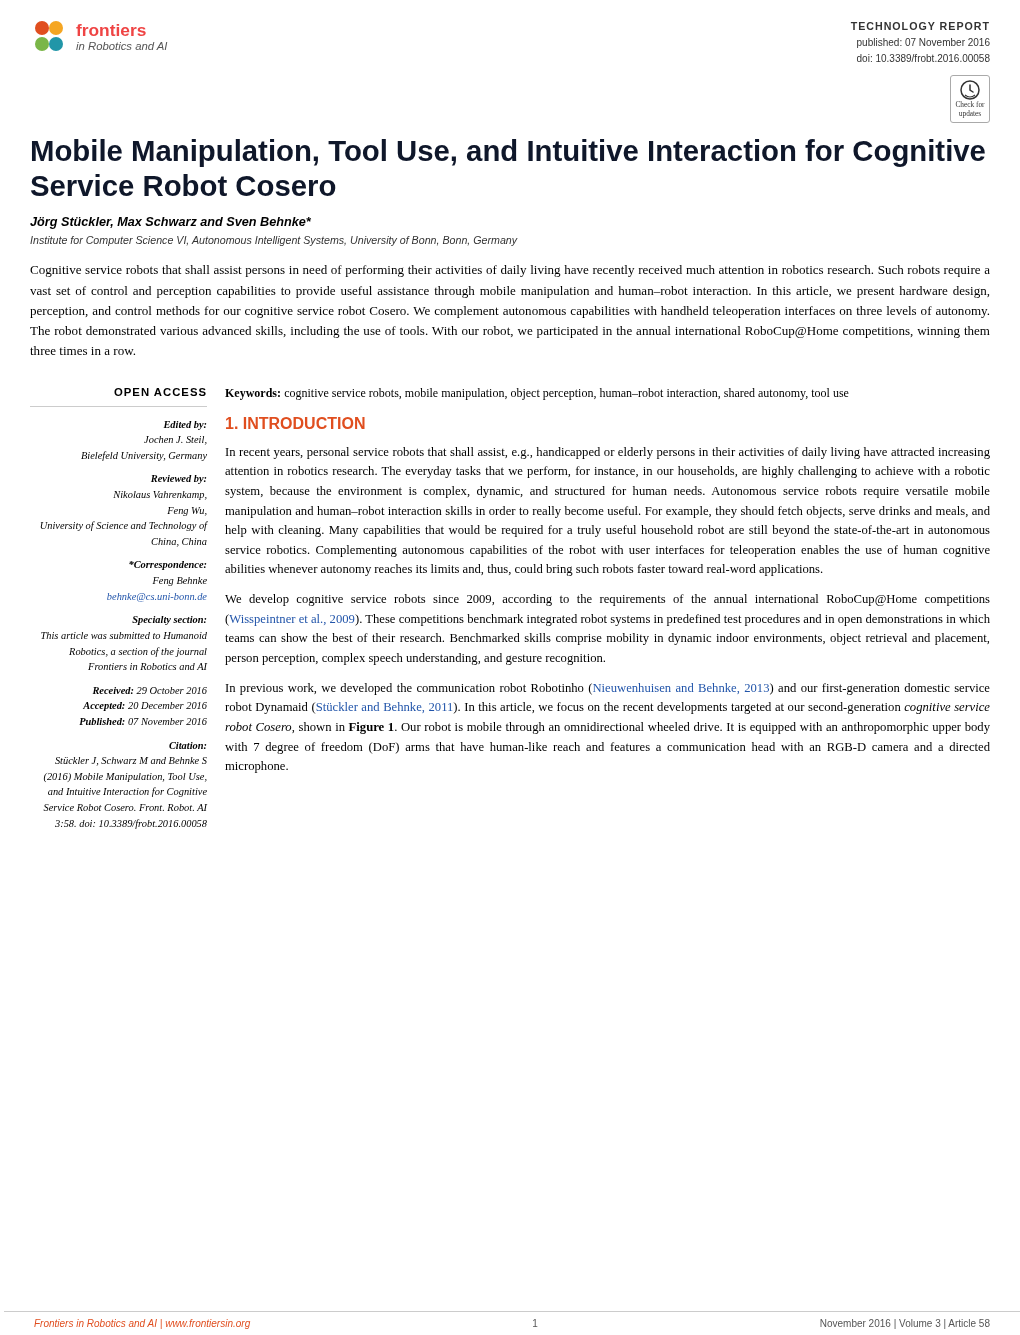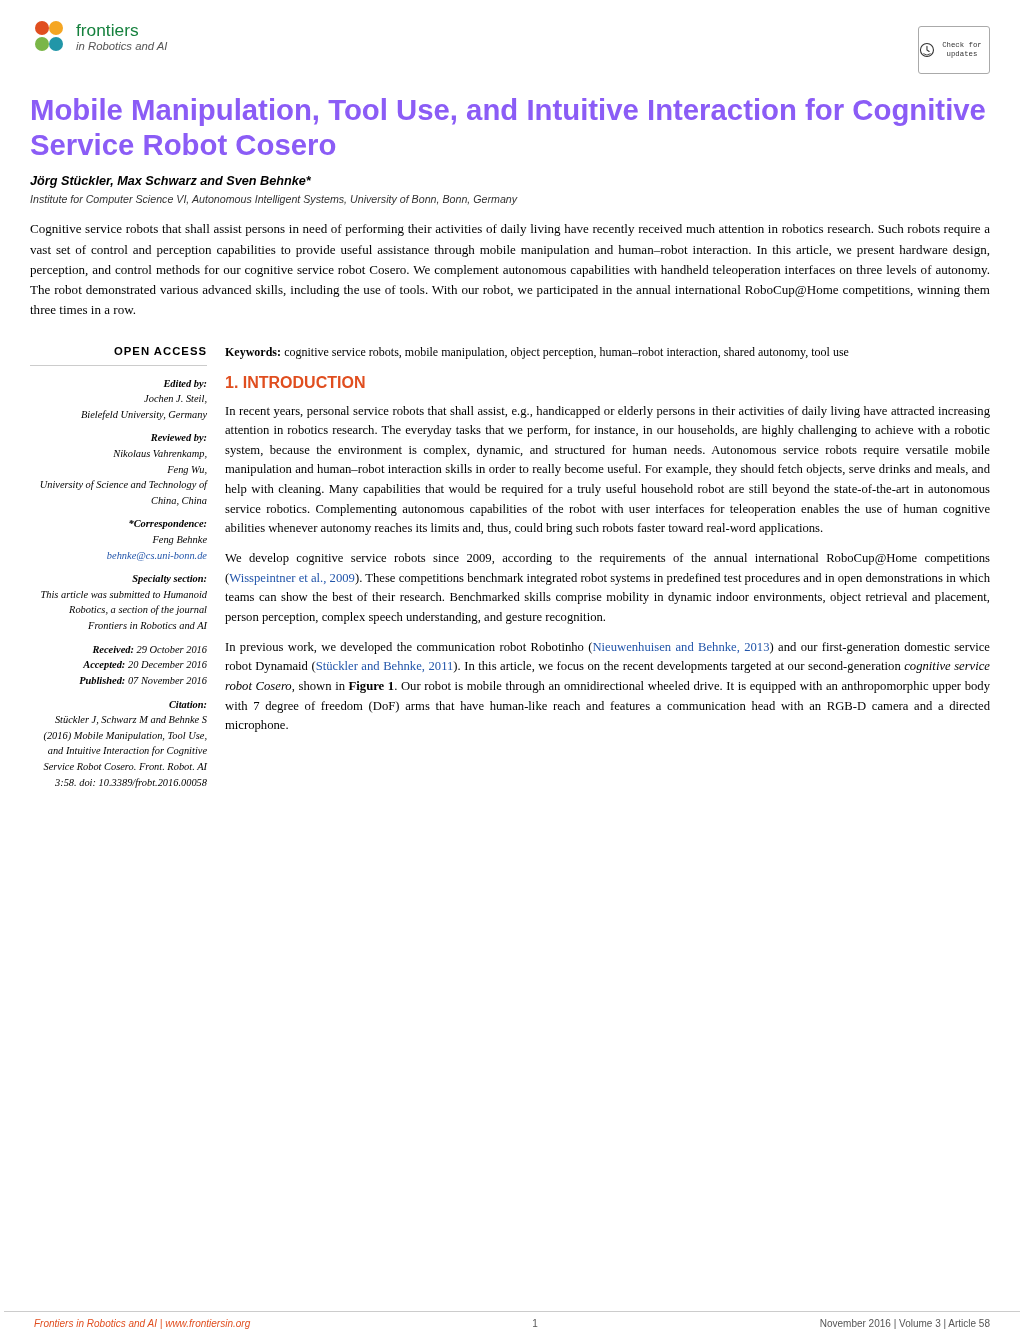--- a/index.html
+++ b/index.html
@@ -36,22 +36,22 @@
       height: 38px;
     }
     .logo-text {
       display: flex;
       flex-direction: column;
       font-family: Arial, sans-serif;
       line-height: 1.1;
     }
     .logo-frontiers {
       font-size: 13pt;
-      font-weight: normal;
-      color: #15803d;
+      font-weight: bold;
+      color: #ef4444;
     }
     .logo-sub {
       font-size: 8.5pt;
       color: #555;
       font-style: italic;
     }
     .header-right {
       text-align: right;
       font-family: Arial, sans-serif;
       font-size: 7.5pt;
@@ -59,33 +59,33 @@
       line-height: 1.6;
     }
     .header-right .report-type {
       font-weight: bold;
       font-size: 8pt;
       text-transform: uppercase;
       letter-spacing: 1px;
       color: #333;
     }
     .check-updates-badge {
-      width: 72px;
+      width: 40px;
       height: 48px;
       border: 1.5px solid #aaa;
       border-radius: 3px;
       display: flex;
-      flex-direction: row;
+      flex-direction: column;
       align-items: center;
       justify-content: center;
       margin-left: auto;
       margin-top: 8px;
       font-size: 6pt;
       color: #333;
-      font-family: Liberation Mono, monospace;
+      font-family: Liberation Serif, serif;
       text-align: center;
     }
     .check-updates-badge svg {
       width: 22px;
       height: 22px;
     }
 
     
     .main-content {
       display: flex;
@@ -103,24 +103,24 @@
     }
 
     
     .title-section {
       padding: 0 30px 10px 30px;
     }
     .article-title {
       font-family: Arial, sans-serif;
       font-size: 22pt;
       font-weight: bold;
-      color: #8b5cf6;
+      color: #0f172a;
       line-height: 1.2;
       margin-bottom: 12px;
-      margin-top: 8px;
+      margin-top: 0;
     }
     .authors {
       font-family: Arial, sans-serif;
       font-size: 9.5pt;
       font-style: italic;
       font-weight: bold;
       margin-bottom: 5px;
       color: #000;
     }
     .affiliation {
@@ -249,20 +249,25 @@
         <circle cx="26" cy="10" r="7" fill="#f5a623"></circle>
         <circle cx="12" cy="26" r="7" fill="#7ab648"></circle>
         <circle cx="26" cy="26" r="7" fill="#2196a8"></circle>
       </svg>
       <div class="logo-text">
         <span class="logo-frontiers">frontiers</span>
         <span class="logo-sub">in Robotics and AI</span>
       </div>
     </div>
     <div style="display:flex; flex-direction:column; align-items:flex-end;">
+      <div class="header-right">
+        <div class="report-type">TECHNOLOGY REPORT</div>
+        <div>published: 07 November 2016</div>
+        <div>doi: 10.3389/frobt.2016.00058</div>
+      </div>
       <div class="check-updates-badge">
         <svg viewBox="0 0 22 22" xmlns="http://www.w3.org/2000/svg">
           <circle cx="11" cy="11" r="9" fill="none" stroke="#333" stroke-width="1.5"></circle>
           <path d="M11 6 v5 l3 2" stroke="#333" stroke-width="1.5" fill="none" stroke-linecap="round"></path>
           <path d="M6 16 Q11 20 16 16" stroke="#333" stroke-width="1.2" fill="none"></path>
         </svg>
         <span style="font-size:5.5pt; line-height:1.2; text-align:center;">Check for updates</span>
       </div>
     </div>
   </div>

